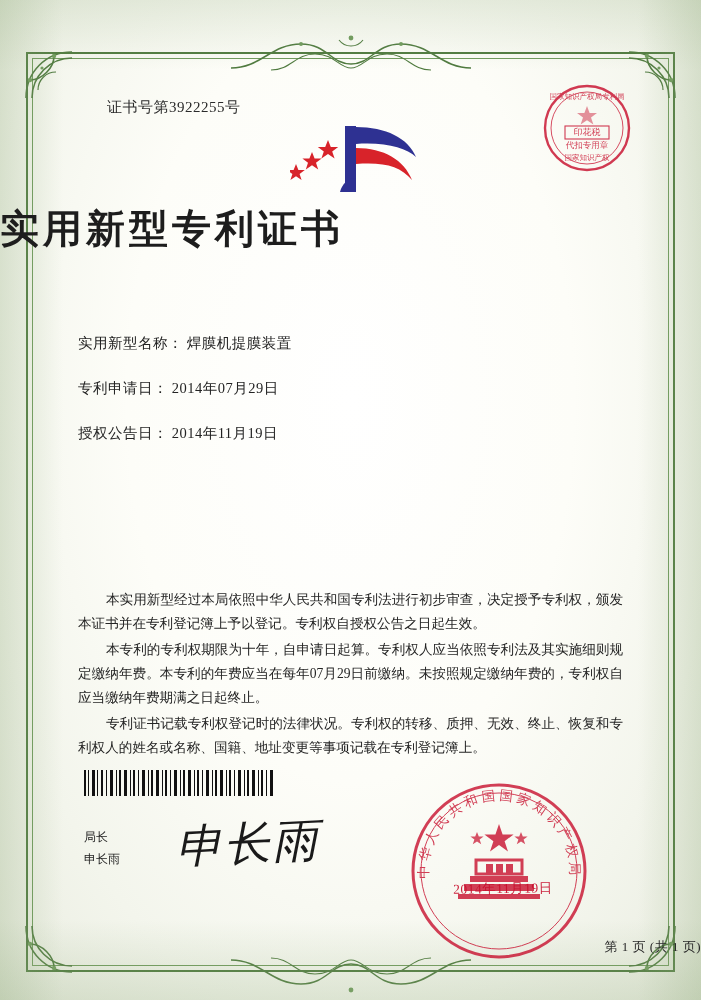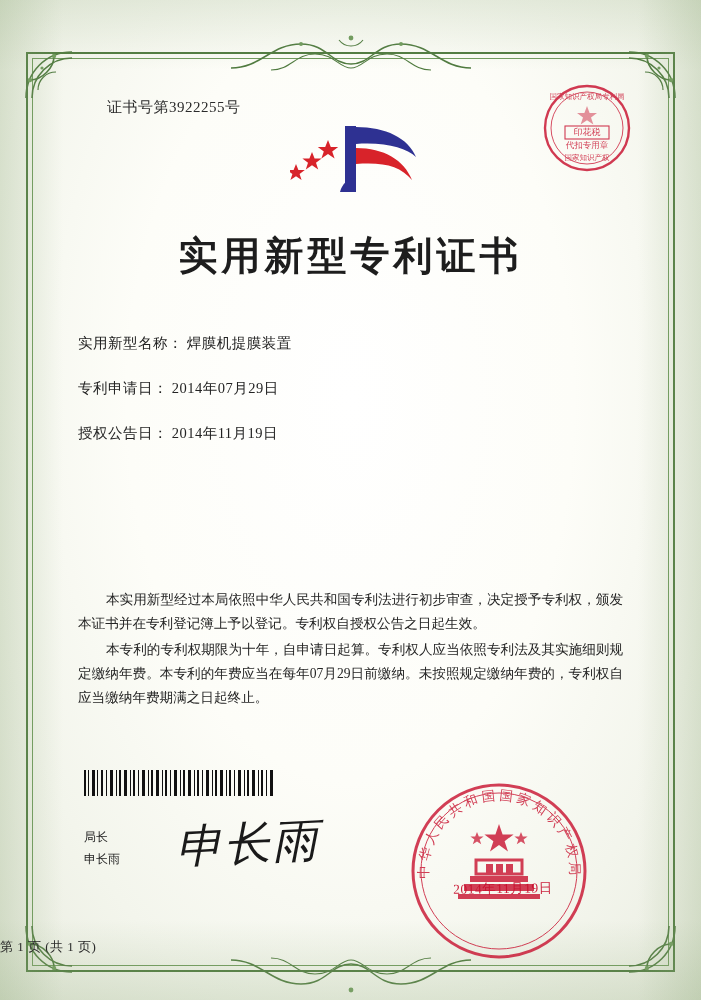--- a/index.html
+++ b/index.html
@@ -116,27 +116,26 @@
     top: 82px;
     width: 92px;
     height: 92px;
   }
 
   .title {
     position: absolute;
     left: 0;
     right: 0;
     top: 202px;
-    text-align: center;
+    text-align: left;
     font-size: 39px;
     font-weight: bold;
     letter-spacing: 4px;
     color: #1d1d1d;
     font-family: "DejaVu Serif", serif;
-    margin-top: 27px;
   }
 
   .fields {
     position: absolute;
     left: 78px;
     top: 298px;
     width: 540px;
     margin-top: 36px;
   }
   .field {
@@ -214,21 +213,21 @@
     letter-spacing: 0.5px;
     transform: rotate(-1deg);
     opacity: 0.92;
   }
 
   .footer {
     position: absolute;
     left: 0;
     right: 0;
     bottom: 44px;
-    text-align: left;
+    text-align: right;
     font-size: 13px;
     color: #2a2a2a;
     letter-spacing: 0.5px;
   }
 </style>
 </head>
 <body>
 
 <div class="page">
 
@@ -364,20 +363,21 @@
       </div>
       <div class="field">
         <span class="lbl">授权公告日：</span>
         <span class="val">2014年11月19日</span>
       </div>
     </div>
 
     <div class="paragraphs">
       <p>本实用新型经过本局依照中华人民共和国专利法进行初步审查，决定授予专利权，颁发本证书并在专利登记簿上予以登记。专利权自授权公告之日起生效。</p>
       <p>本专利的专利权期限为十年，自申请日起算。专利权人应当依照专利法及其实施细则规定缴纳年费。本专利的年费应当在每年07月29日前缴纳。未按照规定缴纳年费的，专利权自应当缴纳年费期满之日起终止。</p>
+      <p>专利证书记载专利权登记时的法律状况。专利权的转移、质押、无效、终止、恢复和专利权人的姓名或名称、国籍、地址变更等事项记载在专利登记簿上。</p>
     </div>
 
     <div class="barcode">
       <svg width="190" height="26" viewBox="0 0 190 26" preserveAspectRatio="none">
         <g fill="#111">
           <rect x="0" y="0" width="2" height="26"></rect>
             <rect x="4" y="0" width="1" height="26"></rect>
           <rect x="8" y="0" width="3" height="26"></rect>
             <rect x="13" y="0" width="1" height="26"></rect>
           <rect x="17" y="0" width="2" height="26"></rect>

